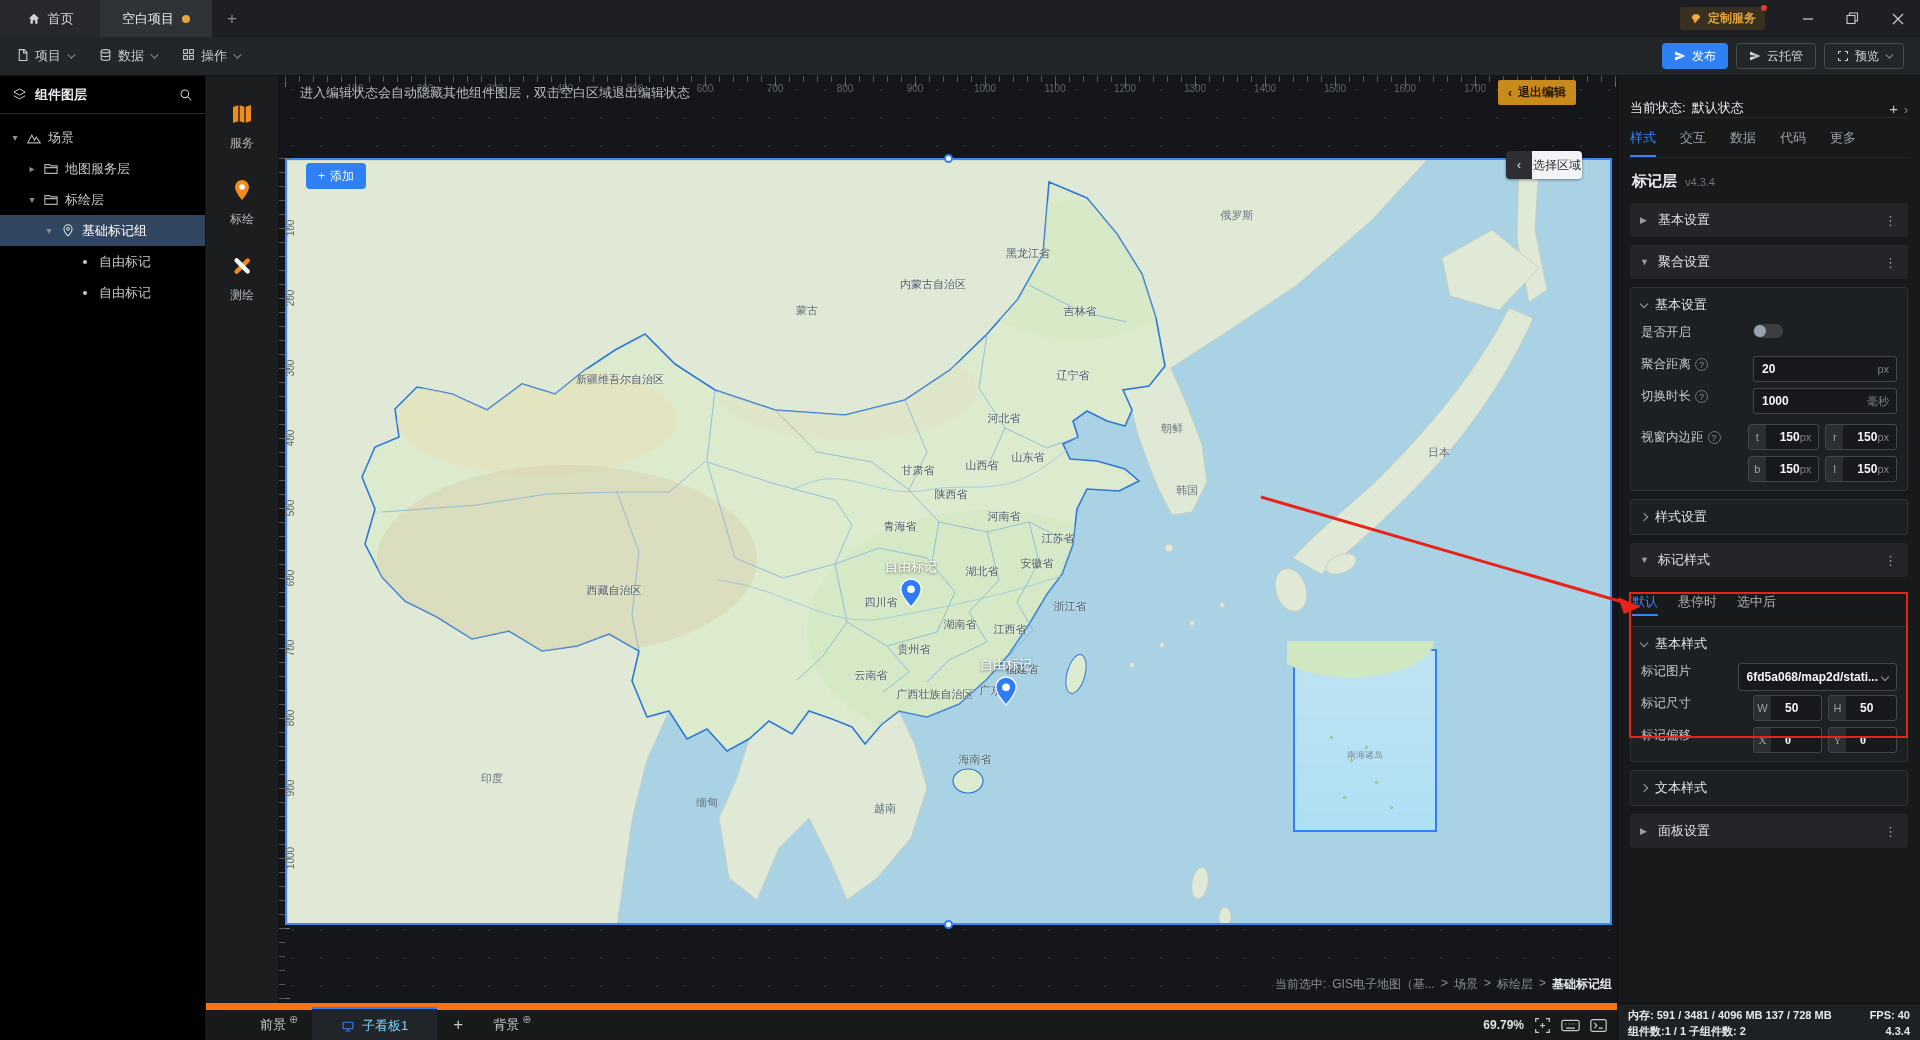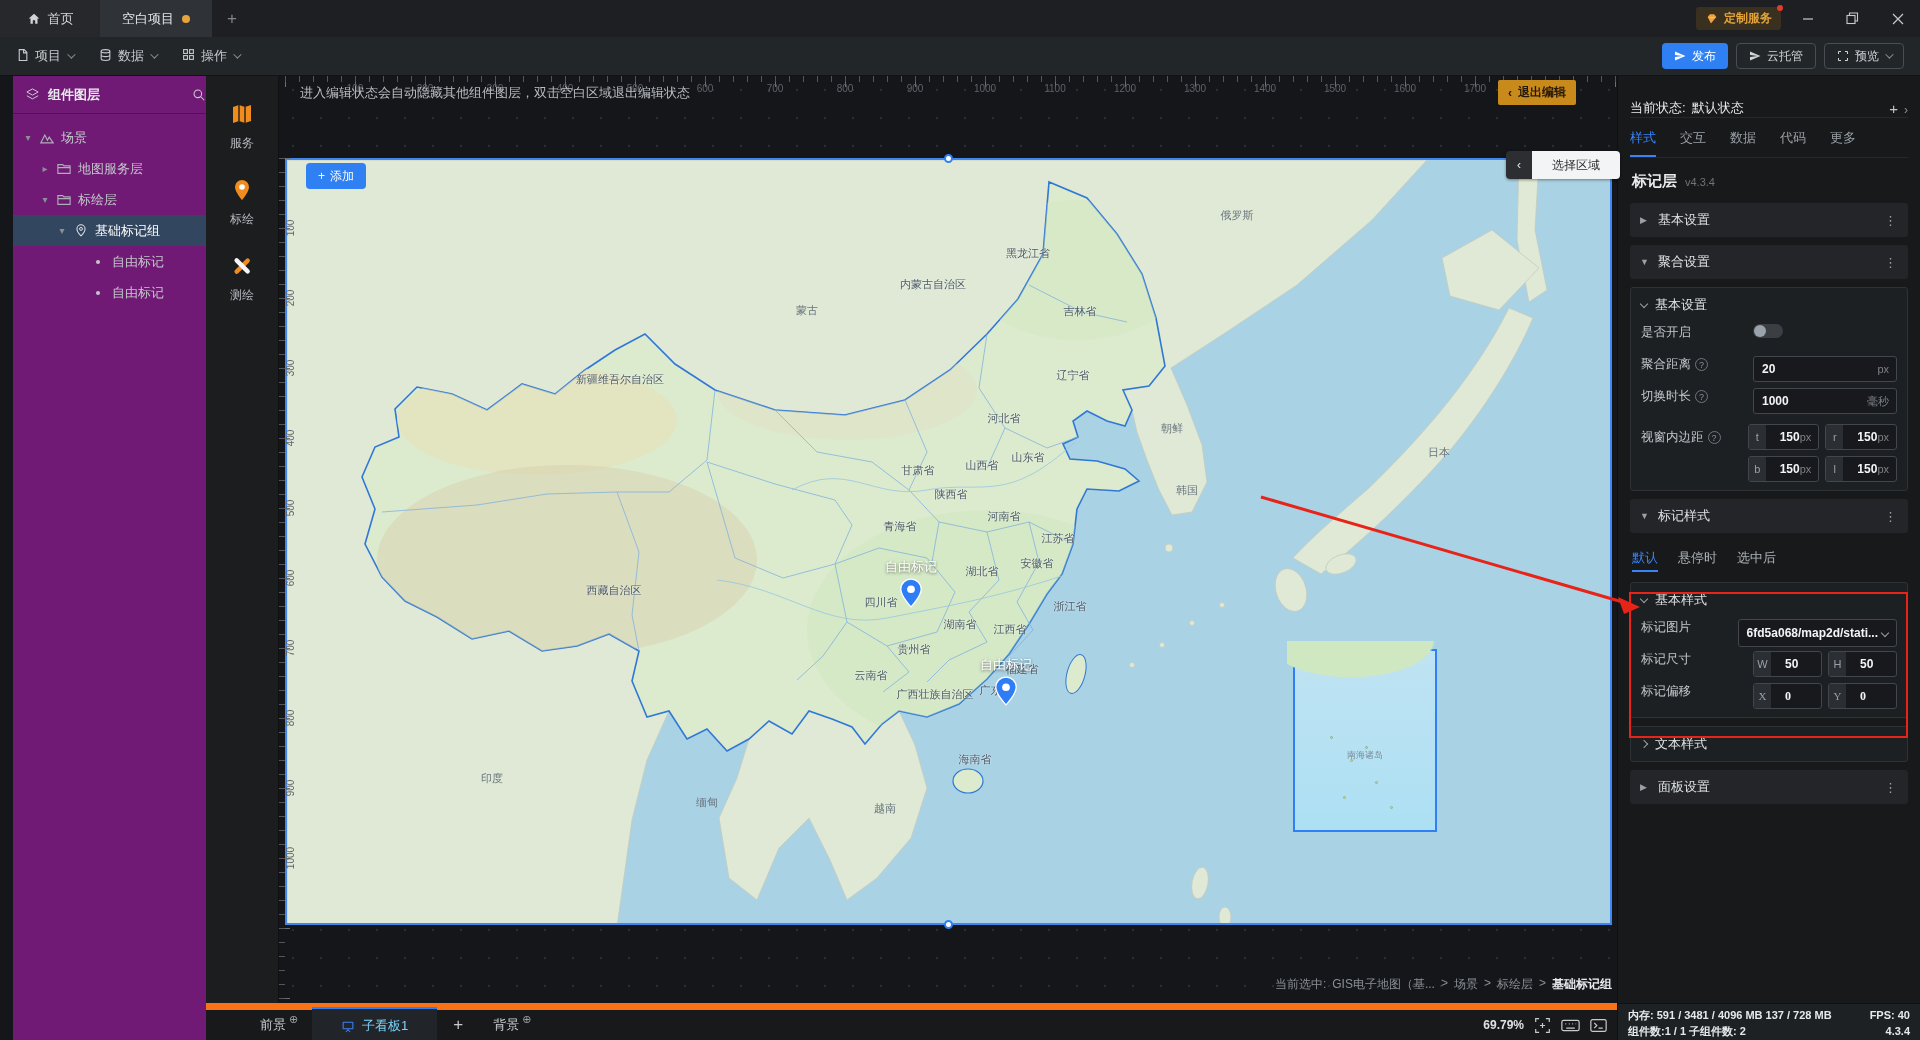--- a/index.html
+++ b/index.html
@@ -7,37 +7,37 @@
     font-family:"Liberation Sans","DejaVu Sans",sans-serif; }
   #app { position:relative; width:1920px; height:1040px; }
 
   
   .titlebar { position:absolute; left:0; top:0; width:1920px; height:37px; background:#1d1f22; display:flex; align-items:stretch; }
   .home-seg { width:100px; background:#26282b; display:flex; align-items:center; justify-content:center; gap:7px; color:#d5d8db; font-size:13px; }
   .proj-tab { width:112px; background:#2f3236; display:flex; align-items:center; justify-content:center; gap:8px; color:#e3e6e9; font-size:13px; }
   .orange-dot { width:8px; height:8px; border-radius:50%; background:#e8a33d; }
   .newtab { width:40px; display:flex; align-items:center; justify-content:center; color:#83878c; font-size:17px; }
   .tb-right { position:absolute; right:0; top:0; height:37px; display:flex; align-items:center; gap:0; }
-  .custom-pill { height:23px; background:#3a3020; border-radius:3px; display:flex; align-items:center; gap:5px; padding:0 9px; margin-right:4px; position:relative; }
+  .custom-pill { height:23px; background:#3a3020; border-radius:3px; display:flex; align-items:center; gap:5px; padding:0 9px; margin-right:20px; position:relative; }
   .custom-pill span.lbl { color:#e3a43c; font-size:12px; font-weight:bold; }
   .notif-dot { position:absolute; right:-2px; top:-2px; width:6px; height:6px; border-radius:50%; background:#e23b30; }
   .winbtn { width:45px; height:37px; display:flex; align-items:center; justify-content:center; color:#c7cbd0; }
 
   
   .toolbar { position:absolute; left:0; top:37px; width:1920px; height:39px; background:#232629; border-bottom:1px solid #121315; display:flex; align-items:center; }
   #menu-list { display:flex; align-items:center; gap:26px; padding-left:16px; }
   .menu { display:flex; align-items:center; gap:6px; color:#c7cbd0; font-size:13px; cursor:pointer; }
   .chev { width:6px; height:6px; border-right:1.4px solid #8b9096; border-bottom:1.4px solid #8b9096; transform:rotate(45deg) translateY(-2px); display:inline-block; }
   .toolbar-right { position:absolute; right:16px; top:6px; display:flex; gap:8px;margin-left:6px; }
   .btn { height:26px; border-radius:4px; display:flex; align-items:center; gap:6px; padding:0 12px; font-size:12px; cursor:pointer; }
   .btn-primary { background:#2f80f2; color:#fff; }
   .btn-ghost { border:1px solid #4a4e54; color:#d2d5d9; background:transparent; }
 
   
-  .sidebar { position:absolute; left:13px; top:76px; width:206px; height:964px; background:#701a75; border-right:1px solid #121315; }
+  .sidebar { position:absolute; left:0; top:76px; width:206px; height:964px; background:#000000; border-right:1px solid #121315; }
   .sb-head { height:38px; display:flex; align-items:center; gap:8px; padding:0 12px; border-bottom:1px solid #2a2d30; }
   .sb-title { color:#e8eaed; font-size:13px; font-weight:bold; flex:1; }
   .tree-row { height:31px; display:flex; align-items:center; gap:6px; color:#c3c7cb; font-size:13px; cursor:pointer; }
   .tree-row.selected { background:#33465f; color:#ffffff; }
   .tree-row .caret { width:10px; color:#8b9096; font-size:10px; text-align:center; }
   .tree-row .ticon { width:16px; display:flex; justify-content:center; }
   .dot-b { width:4px; height:4px; border-radius:50%; background:#c3c7cb; display:inline-block; }
 
   
   .dock { position:absolute; left:206px; top:76px; width:73px; height:927px; background:#1b1d1f; border-right:1px solid #101112; }
@@ -60,21 +60,21 @@
   .map { position:absolute; left:285px; top:158px; width:1327px; height:767px; border:2px solid #3f86f0; background:#a9d2e4; z-index:2; overflow:hidden; }
   .map svg.geo { position:absolute; left:0; top:0; }
   .prov-label { position:absolute; transform:translate(-50%,-50%); font-size:11px; color:#4d5a66; white-space:nowrap; text-shadow:0 0 2px rgba(255,255,255,.8); }
   .country-label { position:absolute; transform:translate(-50%,-50%); font-size:11px; color:#6b7680; white-space:nowrap; }
   .marker { position:absolute; z-index:6; }
   .marker-label { position:absolute; transform:translate(-50%,-100%); color:#fff; font-size:13px; text-shadow:0 1px 3px rgba(0,0,0,.6); z-index:6; white-space:nowrap; }
   .handle { position:absolute; width:9px; height:9px; border-radius:50%; background:#fff; border:2px solid #2f80f2; z-index:9; }
   .add-btn { position:absolute; left:306px; top:163px; height:26px; padding:0 12px; background:#2f80f2; color:#fff; font-size:12px; border-radius:4px; display:flex; align-items:center; gap:5px; z-index:7; cursor:pointer; }
   .select-region { position:absolute; left:1506px; top:151px; height:28px; display:flex; align-items:stretch; border-radius:4px; overflow:hidden; z-index:7; cursor:pointer; box-shadow:0 1px 3px rgba(0,0,0,.4); }
   .select-region .arr { width:26px; background:#2c2e31; color:#e3e6e9; display:flex; align-items:center; justify-content:center; font-size:12px; }
-  .select-region .txt { background:#f2f4f5; color:#2b2e31; font-size:12px; display:flex; align-items:center; padding:0 20px; }
+  .select-region .txt { background:#f2f4f5; color:#2b2e31; font-size:12px; display:flex; align-items:center; padding:0 1px; }
   .inset { position:absolute; left:1006px; top:489px; width:144px; height:183px; border:2px solid #2f7ff7; background:linear-gradient(180deg,#bfe3f2 0%,#ade0f4 100%); z-index:5; }
   .inset .coast { position:absolute; left:-8px; top:-10px; width:160px; height:42px; background:radial-gradient(ellipse at 40% 0%,#cfe8c2 60%,transparent 62%); }
   .inset .ilabel { position:absolute; left:50%; top:58%; transform:translate(-50%,-50%); font-size:9px; color:#7d8b96; }
   .isl { position:absolute; width:3px; height:3px; border-radius:50%; background:#bcd8a8; border:1px solid #8fb07c; }
   .breadcrumb { position:absolute; right:308px; top:976px; z-index:8; font-size:12px; color:#8a9095; display:flex; gap:6px; white-space:nowrap; }
   .breadcrumb .last { color:#e8ebee; font-weight:bold; }
 
   
   .panel { position:absolute; left:1617px; top:76px; width:303px; height:927px; background:#17191b; border-left:1px solid #0e0f10; padding:0 12px; }
   .p-head { height:42px; display:flex; align-items:flex-end; border-bottom:1px solid #26292c; color:#e8eaed; font-size:13px; gap:6px; }
@@ -602,20 +602,26 @@
             <span class="inp">
                 <span class="pfx">l</span>
                 <span class="val">150</span>
                 <span class="unit">px</span>
               </span>
           </span>
         </span>
       </div>
     </div>
 
+    <div class="sub-box" style="margin-top:2px;">
+      <div class="sub-head">
+        <span class="cright"></span>
+        <span>样式设置</span>
+      </div>
+    </div>
 
     <div class="sec-bar" style="margin-top:6px;">
       <span class="car">▼</span>
       <span class="lbl">标记样式</span>
       <span class="dots">⋮</span>
     </div>
 
     <div class="mtabs">
       <span class="mtab active">默认</span>
       <span class="mtab">悬停时</span>

